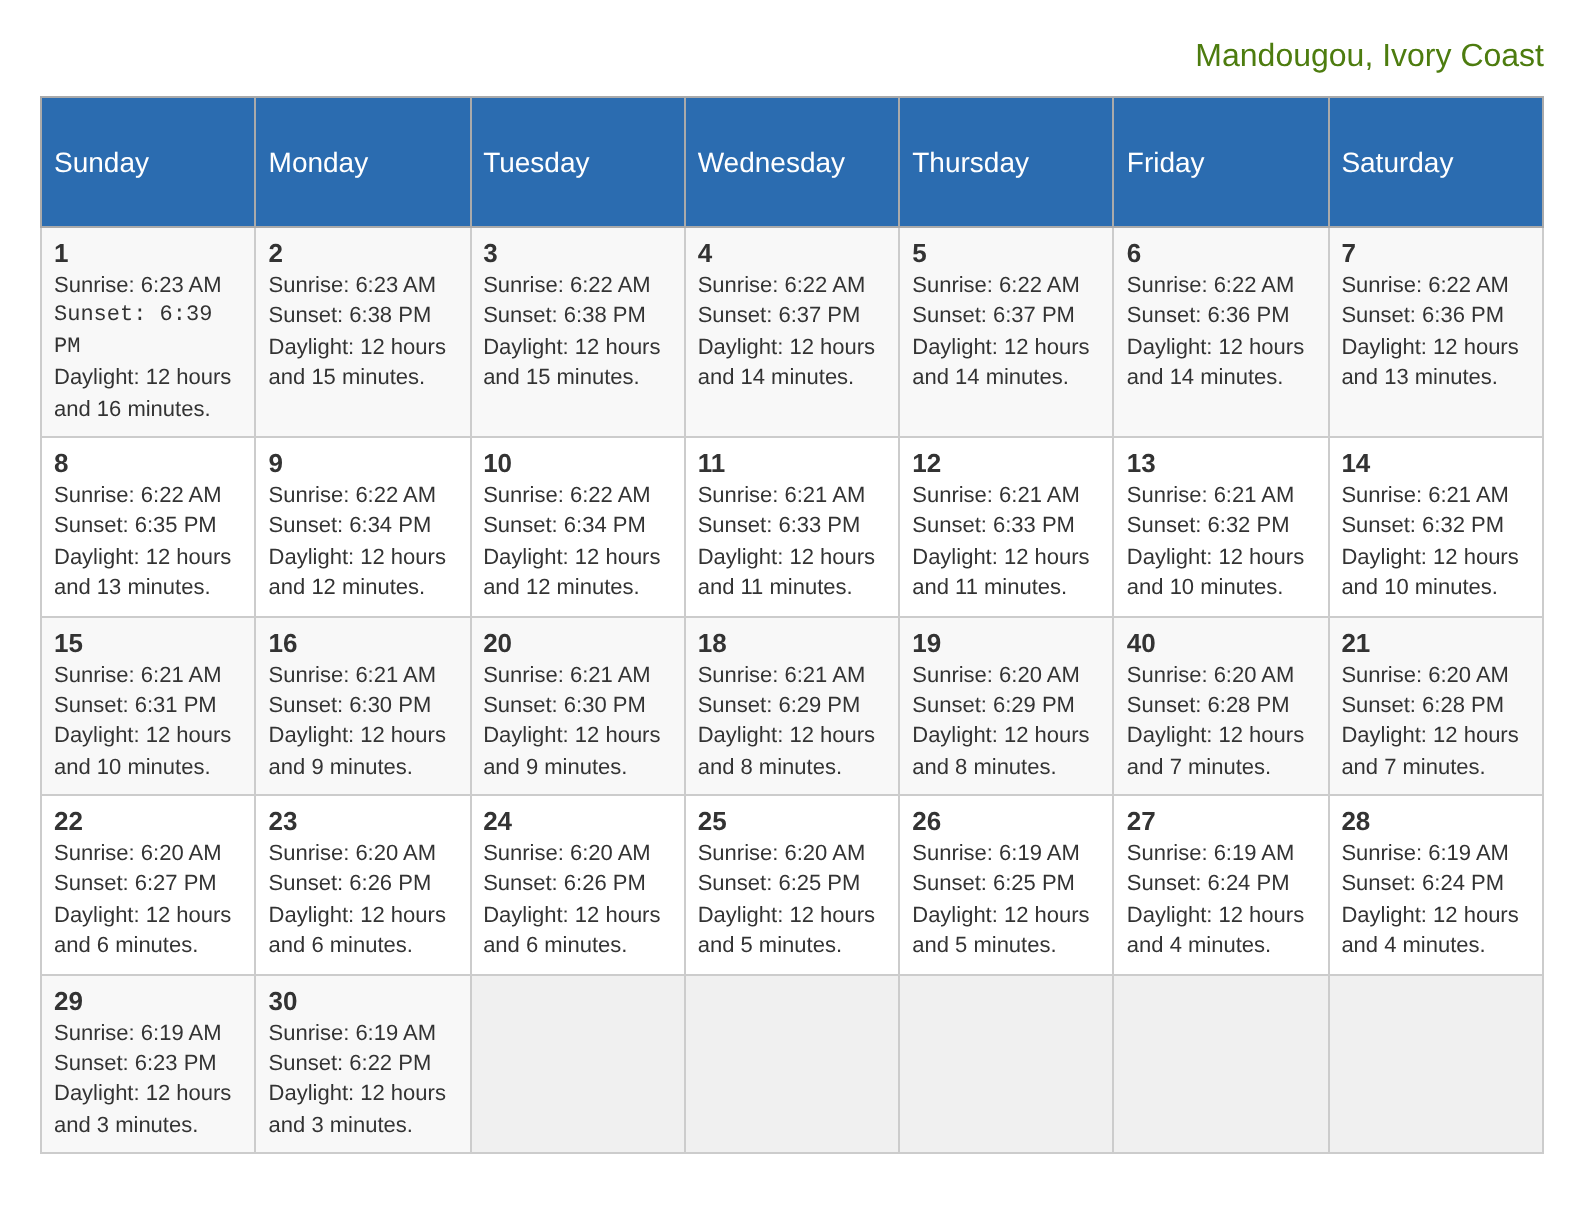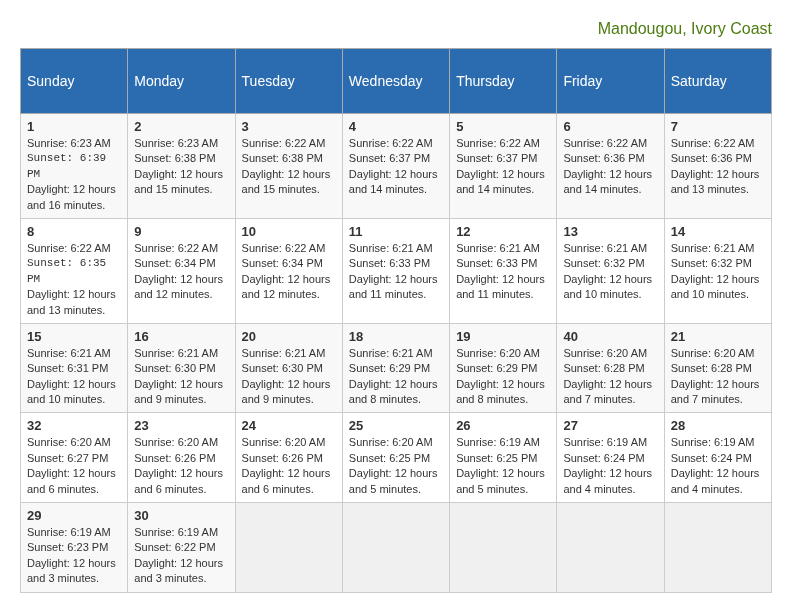--- a/index.html
+++ b/index.html
@@ -161,21 +161,21 @@
           <div style="line-height: 1.4;">Sunrise: 6:22 AM</div>
           <div style="line-height: 1.4;">Sunset: 6:36 PM</div>
           <div style="line-height: 1.4;">Daylight: 12 hours</div>
           <div style="line-height: 1.4;">and 13 minutes.</div>
         </td>
       </tr>
       <tr>
         <td>
           <span class="day-num">8</span>
           <div style="line-height: 1.4;">Sunrise: 6:22 AM</div>
-          <div style="line-height: 1.4; font-family: Liberation Mono, monospace;">Sunset: 6:35 PM</div>
+          <div style="line-height: 1.4;">Sunset: 6:35 PM</div>
           <div style="line-height: 1.4;">Daylight: 12 hours</div>
           <div style="line-height: 1.4;">and 13 minutes.</div>
         </td>
         <td>
           <span class="day-num">9</span>
           <div style="line-height: 1.4;">Sunrise: 6:22 AM</div>
           <div style="line-height: 1.4;">Sunset: 6:34 PM</div>
           <div style="line-height: 1.4;">Daylight: 12 hours</div>
           <div style="line-height: 1.4;">and 12 minutes.</div>
         </td>
@@ -261,21 +261,21 @@
         <td>
           <span class="day-num">21</span>
           <div style="line-height: 1.4;">Sunrise: 6:20 AM</div>
           <div style="line-height: 1.4;">Sunset: 6:28 PM</div>
           <div style="line-height: 1.4;">Daylight: 12 hours</div>
           <div style="line-height: 1.4;">and 7 minutes.</div>
         </td>
       </tr>
       <tr>
         <td>
-          <span class="day-num">32</span>
+          <span class="day-num">22</span>
           <div style="line-height: 1.4;">Sunrise: 6:20 AM</div>
           <div style="line-height: 1.4;">Sunset: 6:27 PM</div>
           <div style="line-height: 1.4;">Daylight: 12 hours</div>
           <div style="line-height: 1.4;">and 6 minutes.</div>
         </td>
         <td>
           <span class="day-num">23</span>
           <div style="line-height: 1.4;">Sunrise: 6:20 AM</div>
           <div style="line-height: 1.4;">Sunset: 6:26 PM</div>
           <div style="line-height: 1.4;">Daylight: 12 hours</div>

